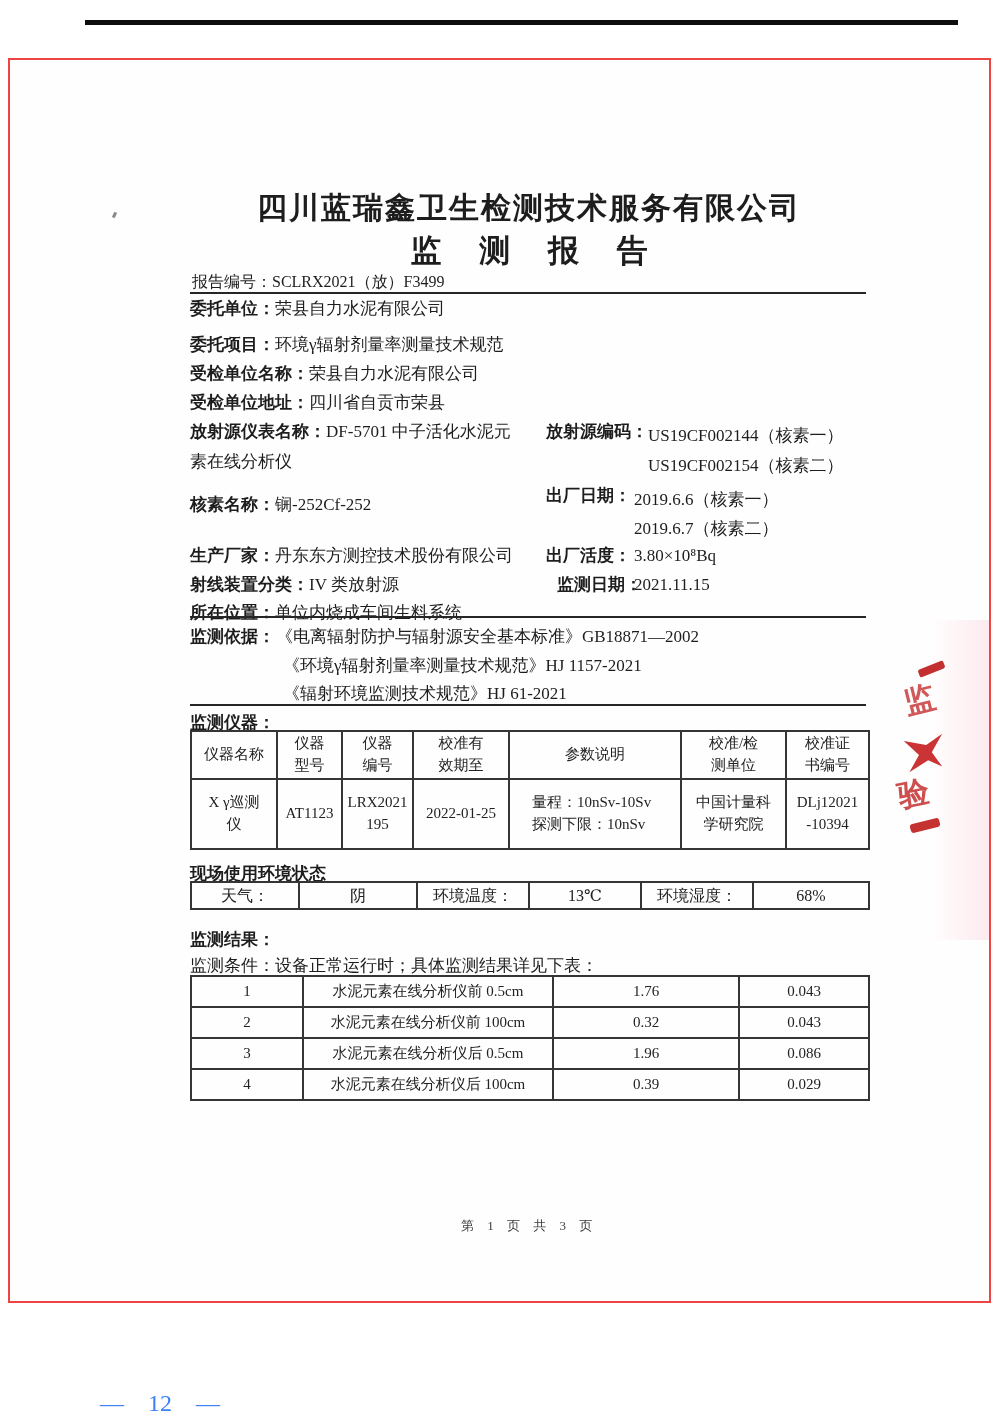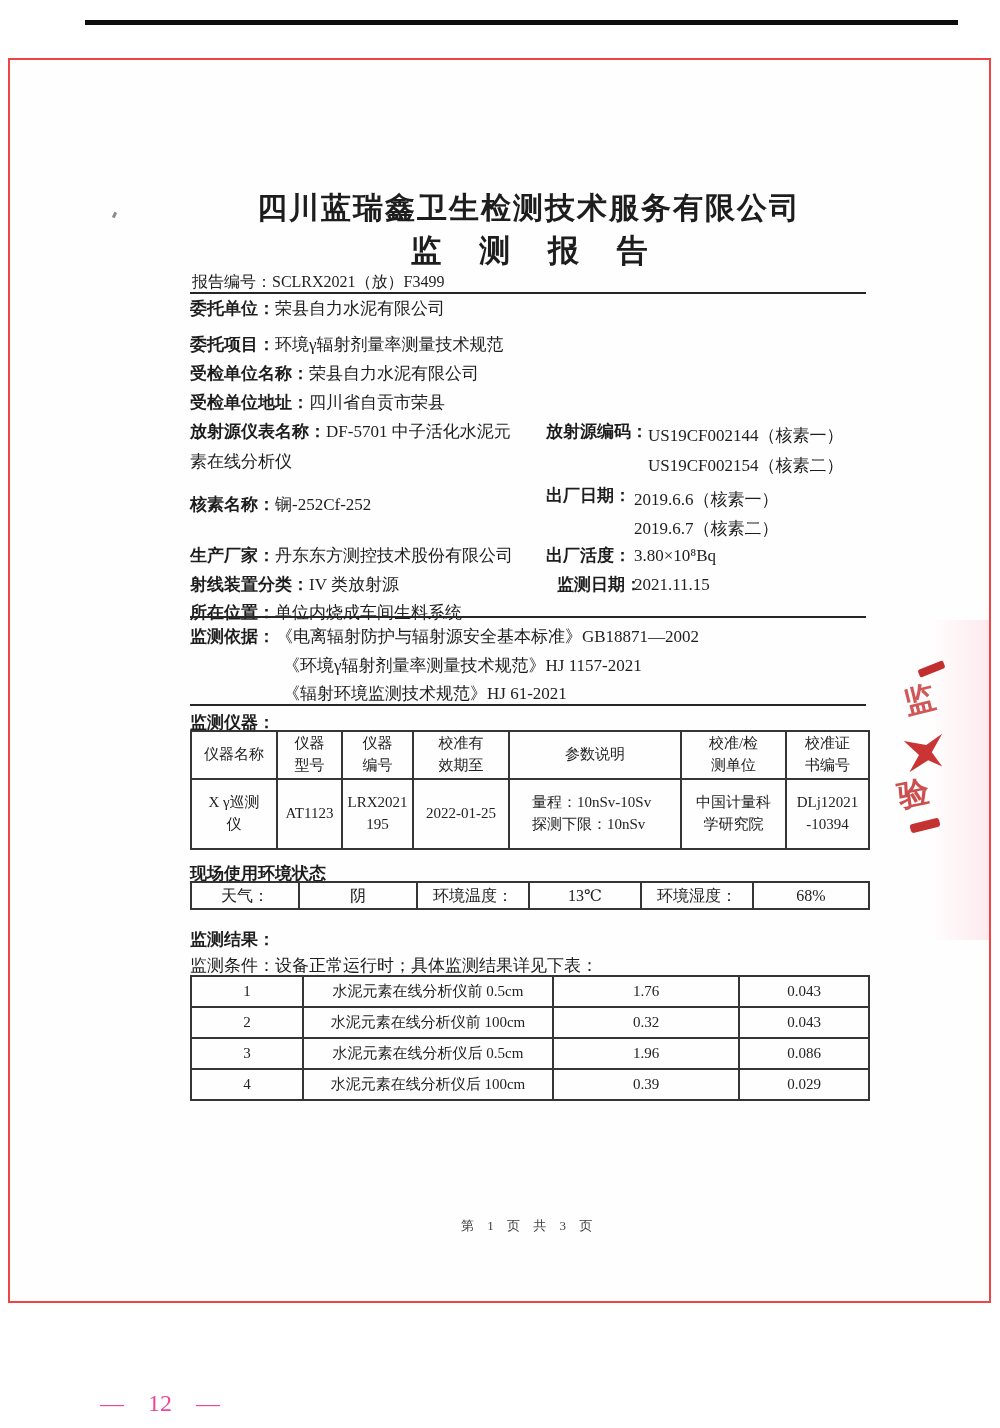--- a/index.html
+++ b/index.html
@@ -80,21 +80,21 @@
     transform:rotate(-12deg); opacity:.9; }
   .stamp-dash2 { position:absolute; left:20px; top:166px; width:30px; height:9px;
     background:#c53232; transform:rotate(-14deg); border-radius:3px; }
   .pink-wash { position:absolute; left:920px; top:560px; width:62px; height:320px;
     background:linear-gradient(to right, rgba(248,186,202,0), rgba(246,178,196,0.28)); }
 
   .speck { position:absolute; left:103px; top:152px; width:3px; height:6px;
     background:#8a8a8a; transform:rotate(25deg); }
 
   
-  .pgnum { position:absolute; left:100px; top:1390px; font-size:24px; color:#ec4899;
+  .pgnum { position:absolute; left:100px; top:1390px; font-size:24px; color:#3b82f6;
     word-spacing:18px; white-space:nowrap; }
 </style>
 </head>
 <body>
 
 <div class="top-rule"></div>
 
 <div class="page">
   <div class="speck"></div>
   <div class="pink-wash"></div>

